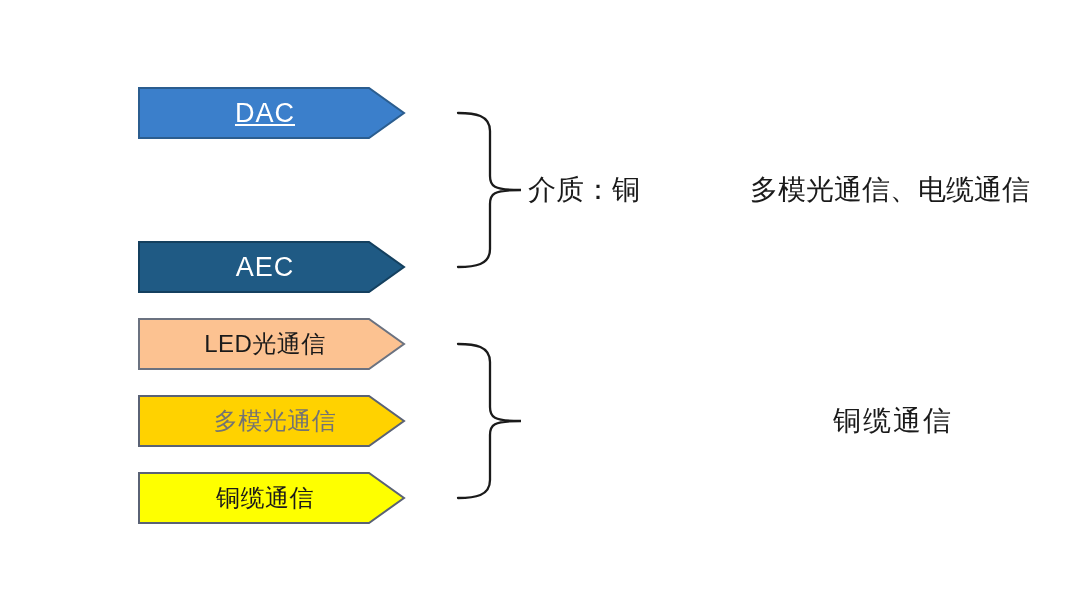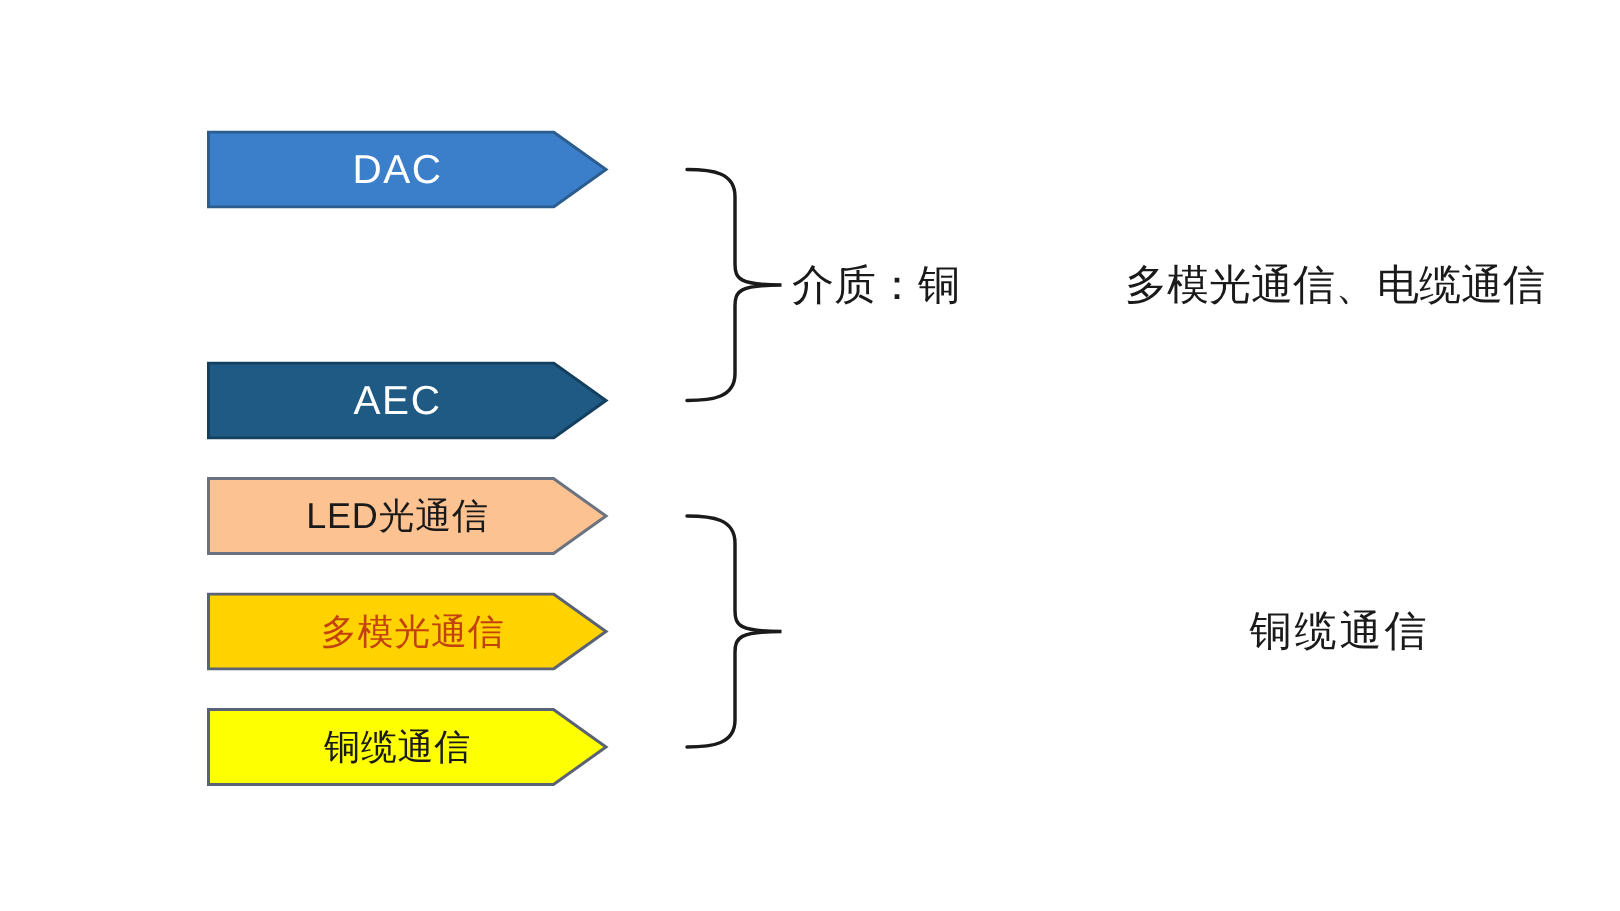--- a/index.html
+++ b/index.html
@@ -70,21 +70,21 @@
 </style>
 </head>
 <body>
 
 <div class="stage">
 
   <div class="arrow arrow-dac">
     <svg width="268" height="52" viewBox="0 0 268 52">
       <polygon points="1,1 231,1 266,26 231,51 1,51" stroke-width="2" fill="#3B7FCB" stroke="#2B5D8F"></polygon>
     </svg>
-    <span class="arrow-label latin" style="color: rgb(255, 255, 255);">DAC</span>
+    <span class="arrow-label latin" style="color: rgb(255, 255, 255); text-decoration: underline;">DAC</span>
   </div>
 
 
   <div class="arrow arrow-aec">
     <svg width="268" height="52" viewBox="0 0 268 52">
       <polygon points="1,1 231,1 266,26 231,51 1,51" stroke-width="2" fill="#1F5A84" stroke="#14405F"></polygon>
     </svg>
     <span class="arrow-label latin" style="color: rgb(255, 255, 255);">AEC</span>
   </div>
 
@@ -92,21 +92,21 @@
     <svg width="268" height="52" viewBox="0 0 268 52">
       <polygon points="1,1 231,1 266,26 231,51 1,51" stroke-width="2" fill="#FCC291" stroke="#6B7280"></polygon>
     </svg>
     <span class="arrow-label" style="color: rgb(26, 26, 26);">LED光通信</span>
   </div>
 
   <div class="arrow arrow-mm">
     <svg width="268" height="52" viewBox="0 0 268 52">
       <polygon points="1,1 231,1 266,26 231,51 1,51" stroke-width="2" fill="#FFD200" stroke="#5A6275"></polygon>
     </svg>
-    <span class="arrow-label" style="color: #c2410c; margin-left: 20px;">多模光通信</span>
+    <span class="arrow-label" style="color: #737373; margin-left: 20px;">多模光通信</span>
   </div>
 
   <div class="arrow arrow-sm">
     <svg width="268" height="52" viewBox="0 0 268 52">
       <polygon points="1,1 231,1 266,26 231,51 1,51" stroke-width="2" fill="#FEFF00" stroke="#5A6275"></polygon>
     </svg>
     <span class="arrow-label" style="color: rgb(26, 26, 26);">铜缆通信</span>
   </div>
 
   <div class="brace brace-copper">

